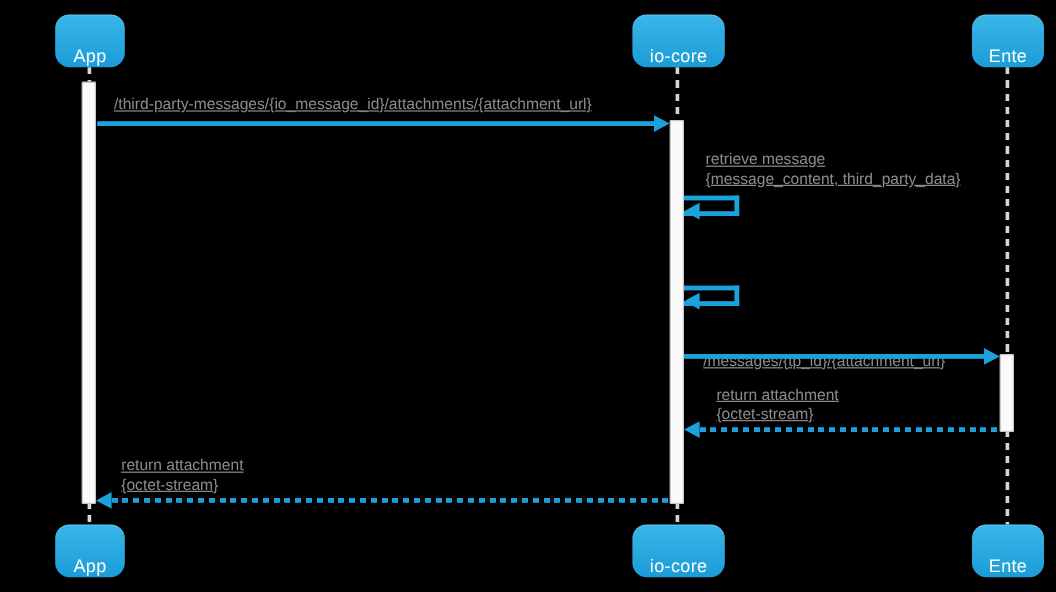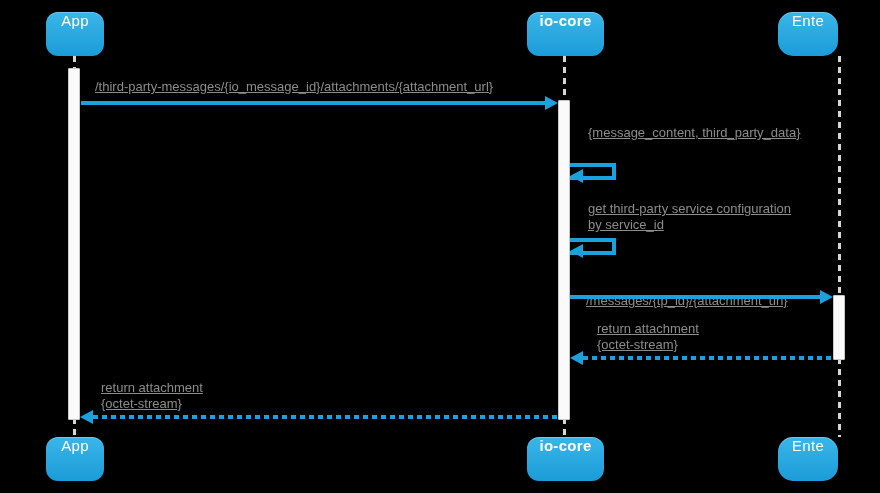--- a/index.html
+++ b/index.html
@@ -18,29 +18,29 @@
   
   .actor-box {
     position: absolute;
     height: 44px;
     border-radius: 12px;
     background: linear-gradient(180deg, #3ab6e8 0%, #1b9cd8 100%);
     box-shadow: inset 0 1px 0 rgba(255,255,255,0.25);
     color: #ffffff;
     font-size: 15px;
     display: flex;
-    align-items: flex-start;
+    align-items: flex-end;
     justify-content: center;
     letter-spacing: 0.3px;
   }
   .actor-top    { top: 12px; }
   .actor-bottom { top: 437px; }
   .actor-app     { left: 46px;  width: 58px; }
-  .actor-iocore  { left: 527px; width: 77px; font-weight: bold; }
-  .actor-ente    { left: 778px; width: 60px; border-radius: 15px; }
+  .actor-iocore  { left: 527px; width: 77px; }
+  .actor-ente    { left: 810px; width: 60px; }
 
   
   .lifeline {
     position: absolute;
     width: 3px;
     background: repeating-linear-gradient(
       to bottom,
       #d6d6d6 0px, #d6d6d6 6px,
       transparent 6px, transparent 11px
     );
@@ -138,29 +138,26 @@
     <span>Ente</span>
   </div>
 
   <div class="msg-label" style="left:95px; top:79px;">
     <div>/third-party-messages/{io_message_id}/attachments/{attachment_url}</div>
   </div>
   <div class="msg-line-solid" style="left:81px; top:101px; width:466px;"></div>
   <div class="arrowhead-right" style="left:545px; top:96px;"></div>
 
   <div class="msg-label" style="left:588px; top:125px;">
+    <div>retrieve message</div>
     <div>{message_content, third_party_data}</div>
   </div>
   <div class="self-loop" style="left:570px; top:163px;"></div>
   <div class="arrowhead-left" style="left:570px; top:169px;"></div>
 
-  <div class="msg-label" style="left:588px; top:201px;">
-    <div>get third-party service configuration</div>
-    <div>by service_id</div>
-  </div>
   <div class="self-loop" style="left:570px; top:238px;"></div>
   <div class="arrowhead-left" style="left:570px; top:244px;"></div>
 
   <div class="msg-label" style="left:586px; top:273px;margin-top:20px;">
     <div>/messages/{tp_id}/{attachment_url}</div>
   </div>
   <div class="msg-line-solid" style="left:570px; top:295px; width:250px;"></div>
   <div class="arrowhead-right" style="left:820px; top:290px;"></div>
 
   <div class="msg-label" style="left:597px; top:321px;">

